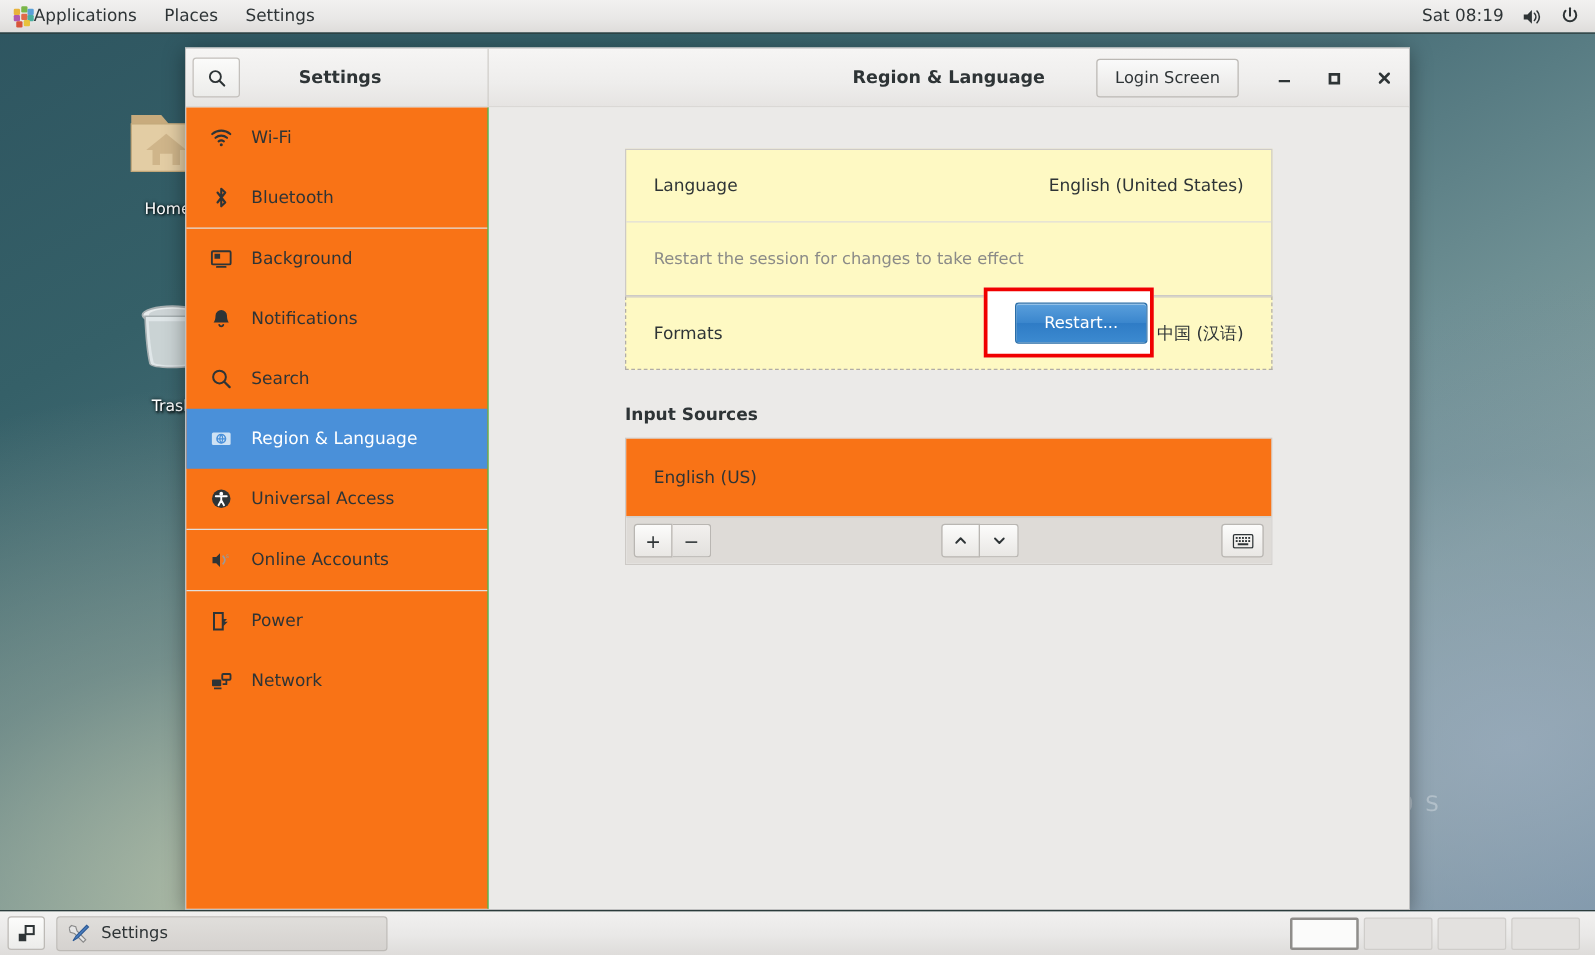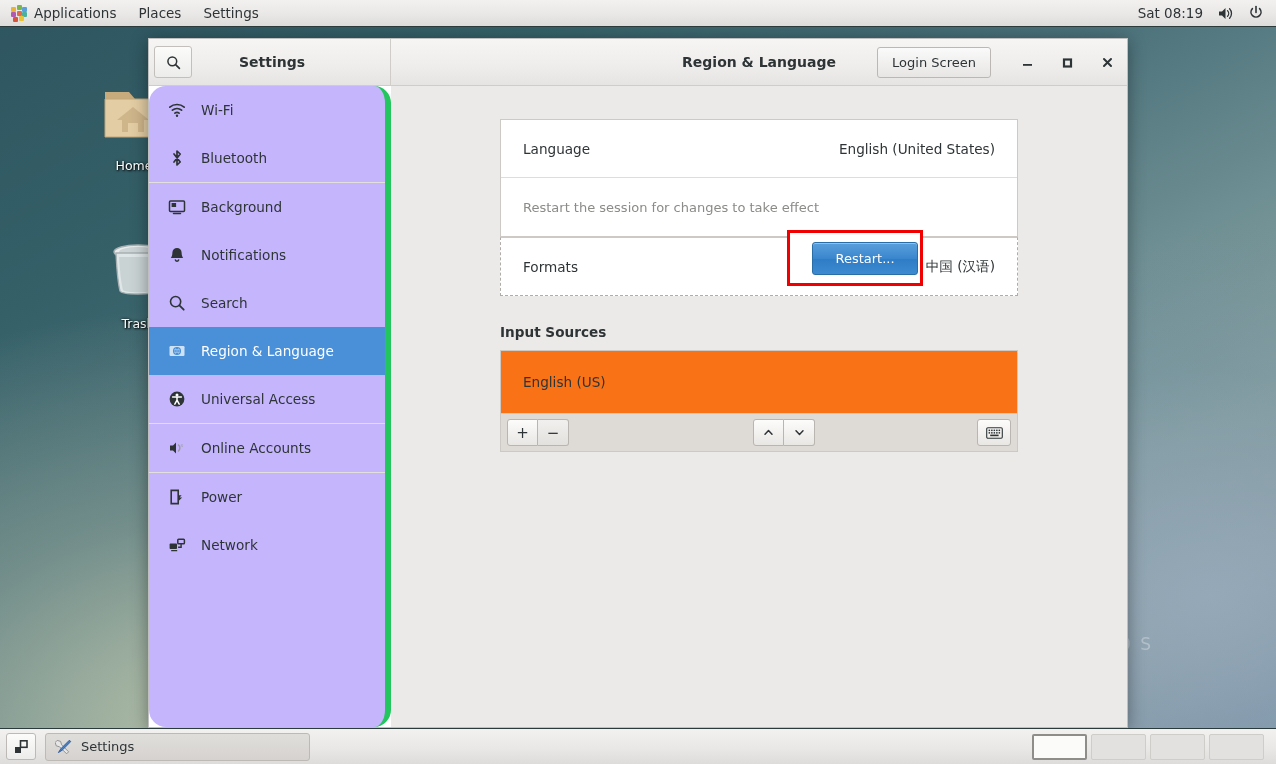--- a/index.html
+++ b/index.html
@@ -19,21 +19,21 @@
 
   
   #top-panel {
     position: absolute; left: 0; top: 0; width: 1276px; height: 27px;
     background: linear-gradient(to bottom, #f2f1f0 0%, #e9e8e7 55%, #dedcda 100%);
     border-bottom: 1px solid #2b3b3b;
     display: flex; align-items: center;
     z-index: 40;
   }
   .panel-menu {
-    display: flex; align-items: center; gap: 7px;
+    display: flex; align-items: center; 
     padding: 0 11px; height: 27px;
     color: #2e3436; font-size: 13.5px;
     cursor: default;
   }
   .apps-glyph {
     width: 16px; height: 16px; position: relative; display:inline-block;
   }
   .apps-glyph i {
     position: absolute; width: 5px; height: 5px; border-radius: 1px; display:block;
   }
@@ -110,24 +110,23 @@
     width: 40px; height: 47px;
     display: flex; align-items: center; justify-content: center;
     cursor: pointer; color: #2e3436;
   }
 
   #window-body { flex: 1; display: flex; min-height: 0; }
 
   
   #sidebar {
     width: 242px; flex: 0 0 242px;
-    background: #c4b5fd;
-    border-right: 6px solid #22c55e;
+    background: #f97316;
+    border-right: 1px solid #22c55e;
     overflow: hidden;
-    border-radius: 17px;
   }
   .side-item {
     height: 48px; display: flex; align-items: center;
     padding-left: 19px; gap: 15px;
     color: #2e3436; font-size: 13.6px;
     cursor: pointer;
   }
   .side-item .ic {
     width: 18px; height: 18px; flex: 0 0 18px;
     display: flex; align-items: center; justify-content: center;
@@ -138,21 +137,21 @@
   .side-sep { height: 1px; background: #e2dfdc; margin: 0; }
 
   
   #main-content {
     flex: 1; background: #ebeae8;
     padding: 33px 0 0 0;
     position: relative;
   }
   .card {
     width: 518px; margin: 0 auto;
-    background: #ffffff;
+    background: #fef9c3;
     border: 1px solid #cdcac6;
   }
   .card-row {
     height: 57px; display: flex; align-items: center;
     padding: 0 22px; justify-content: space-between;
   }
   .card-row .k { font-size: 13.6px; color: #2e3436; }
   .card-row .v { font-size: 13.6px; color: #2e3436; }
   .card-row.note { height: 58px; border-top: 0; }
   .card-row.note .k { color: #8b8b88; font-size: 13px; }

